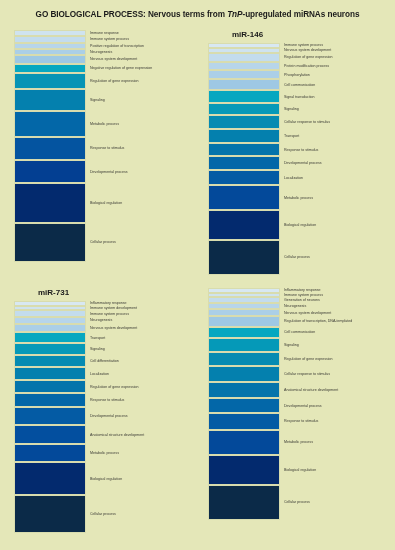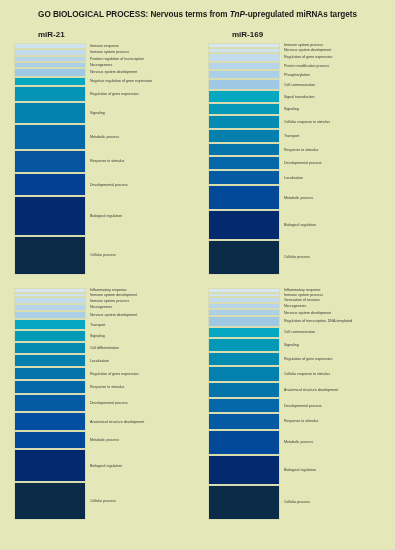--- a/index.html
+++ b/index.html
@@ -83,25 +83,24 @@
     white-space: nowrap;
     font-family: "Liberation Sans", sans-serif;
   }
 </style>
 </head>
 <body>
 
 <div class="page">
 
   <div class="figure-title">
-    <span>GO BIOLOGICAL PROCESS: Nervous terms from </span><span class="ital">TnP</span><span>-upregulated miRNAs targets</span>
+    <span>GO BIOLOGICAL PROCESS: Nervous terms from </span><span class="ital">TnP</span><span>-upregulated miRNAs neurons</span>
   </div>
 
   <div class="panel panel-mir21">
-    <div class="panel-title">miR-21</div>
     <div class="stack" style="height: 232px;">
         <div class="row" style="height: 6.27027px;">
           <div class="bar" style="background: rgb(207, 227, 239);"></div>
           <div class="row-label">Immune response</div>
         </div>
         <div class="row" style="height: 6.27027px;">
           <div class="bar" style="background: rgb(195, 220, 237);"></div>
           <div class="row-label">Immune system process</div>
         </div>
         <div class="row" style="height: 6.27027px;">
@@ -145,21 +144,21 @@
           <div class="row-label">Biological regulation</div>
         </div>
         <div class="row" style="height: 38.8757px;">
           <div class="bar" style="background: rgb(11, 42, 72);"></div>
           <div class="row-label">Cellular process</div>
         </div>
       </div>
   </div>
 
   <div class="panel panel-mir122">
-    <div class="panel-title">miR-169</div>
+    <div class="panel-title">miR-146</div>
     <div class="stack" style="height: 232px;">
         <div class="row" style="height: 4.98925px;">
           <div class="bar" style="background: rgb(216, 232, 242);"></div>
           <div class="row-label">Immune system process</div>
         </div>
         <div class="row" style="height: 4.98925px;">
           <div class="bar" style="background: rgb(207, 227, 239);"></div>
           <div class="row-label">Nervous system development</div>
         </div>
         <div class="row" style="height: 8.73118px;">
@@ -215,20 +214,21 @@
           <div class="row-label">Biological regulation</div>
         </div>
         <div class="row" style="height: 34.9247px;">
           <div class="bar" style="background: rgb(11, 42, 72);"></div>
           <div class="row-label">Cellular process</div>
         </div>
       </div>
   </div>
 
   <div class="panel panel-mir731">
+    <div class="panel-title">miR-731</div>
     <div class="stack" style="height: 232px;">
         <div class="row" style="height: 4.57143px;">
           <div class="bar" style="background: rgb(216, 232, 242);"></div>
           <div class="row-label">Inflammatory response</div>
         </div>
         <div class="row" style="height: 4.57143px;">
           <div class="bar" style="background: rgb(207, 227, 239);"></div>
           <div class="row-label">Immune system development</div>
         </div>
         <div class="row" style="height: 6.85714px;">

